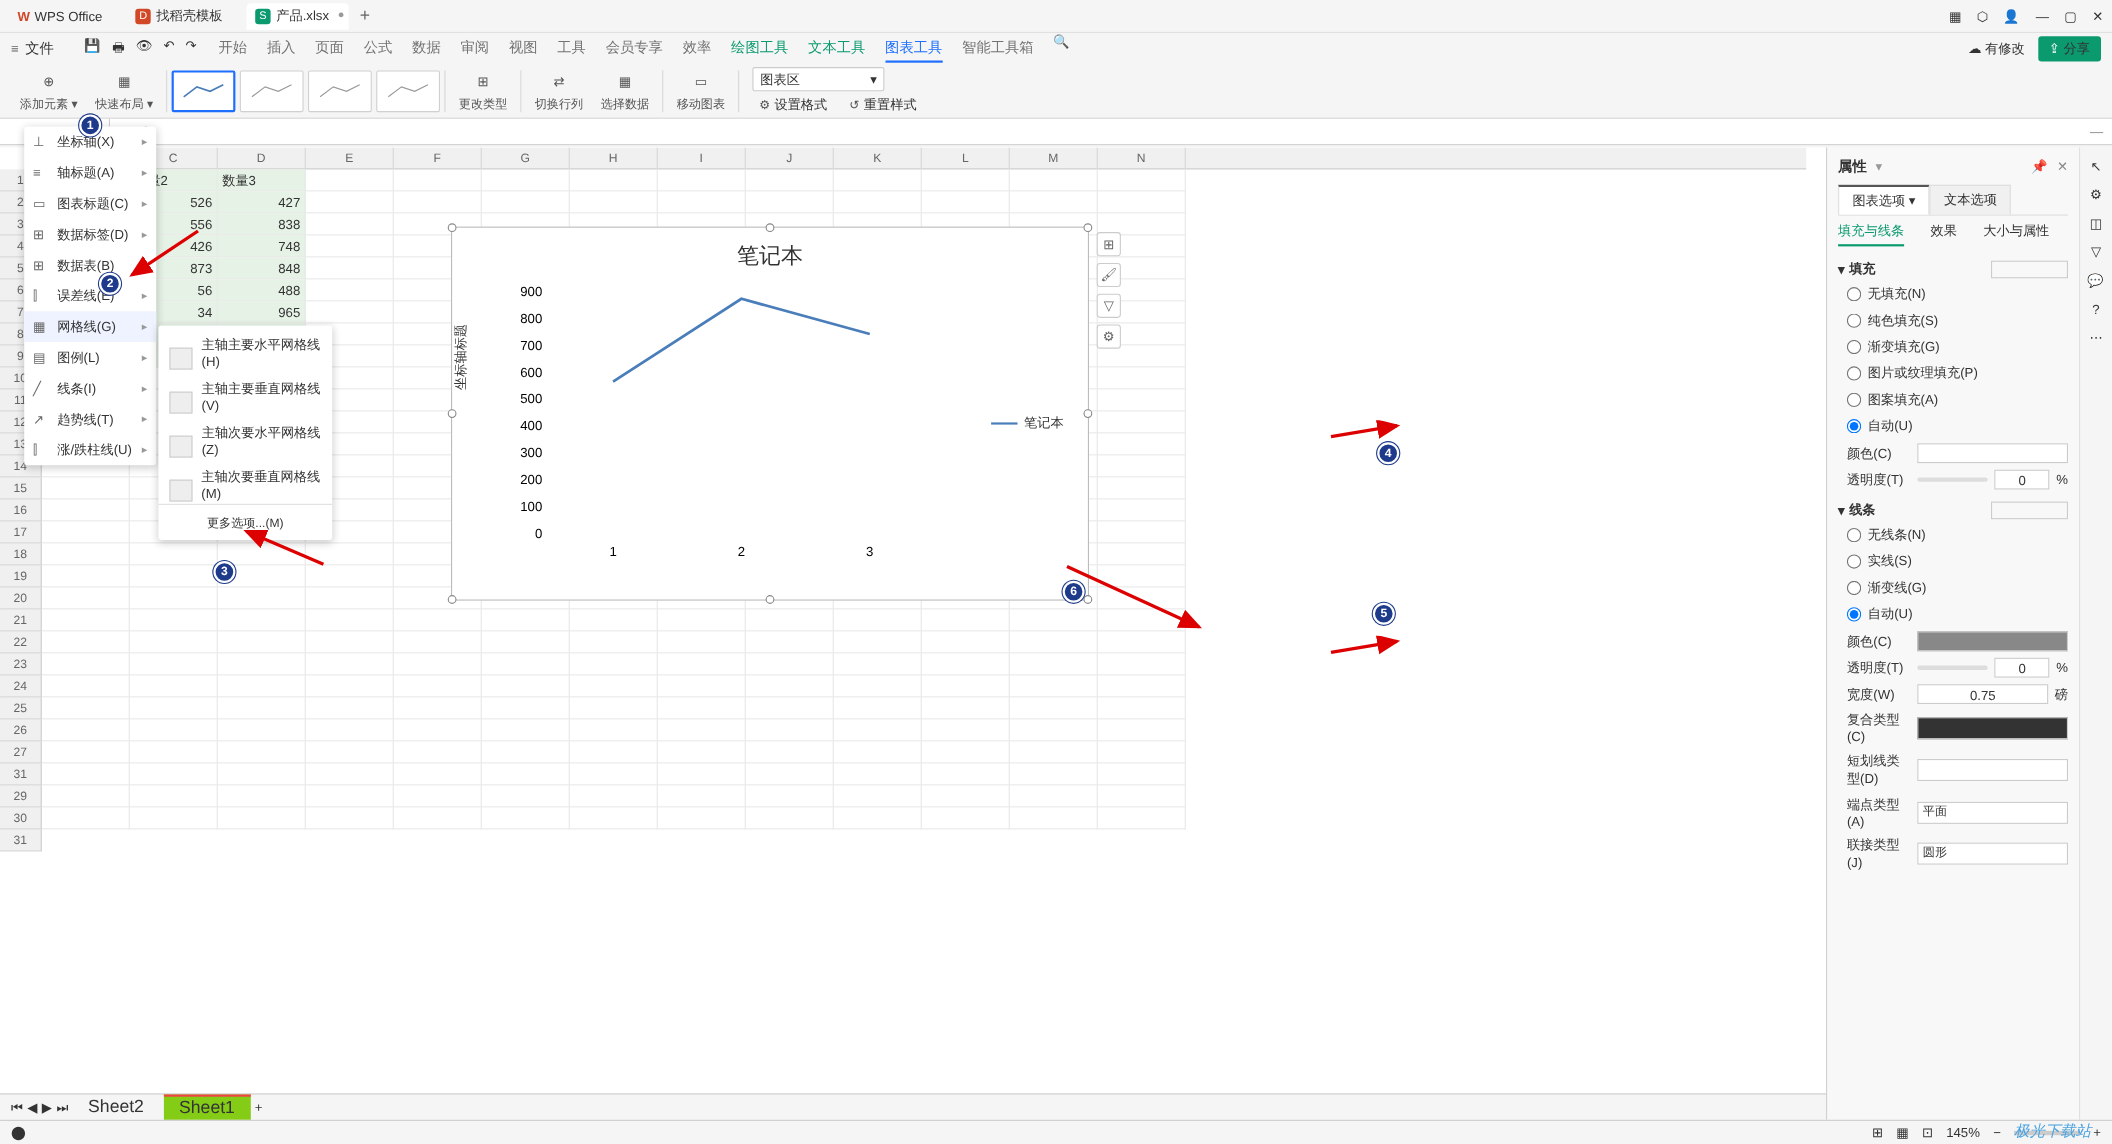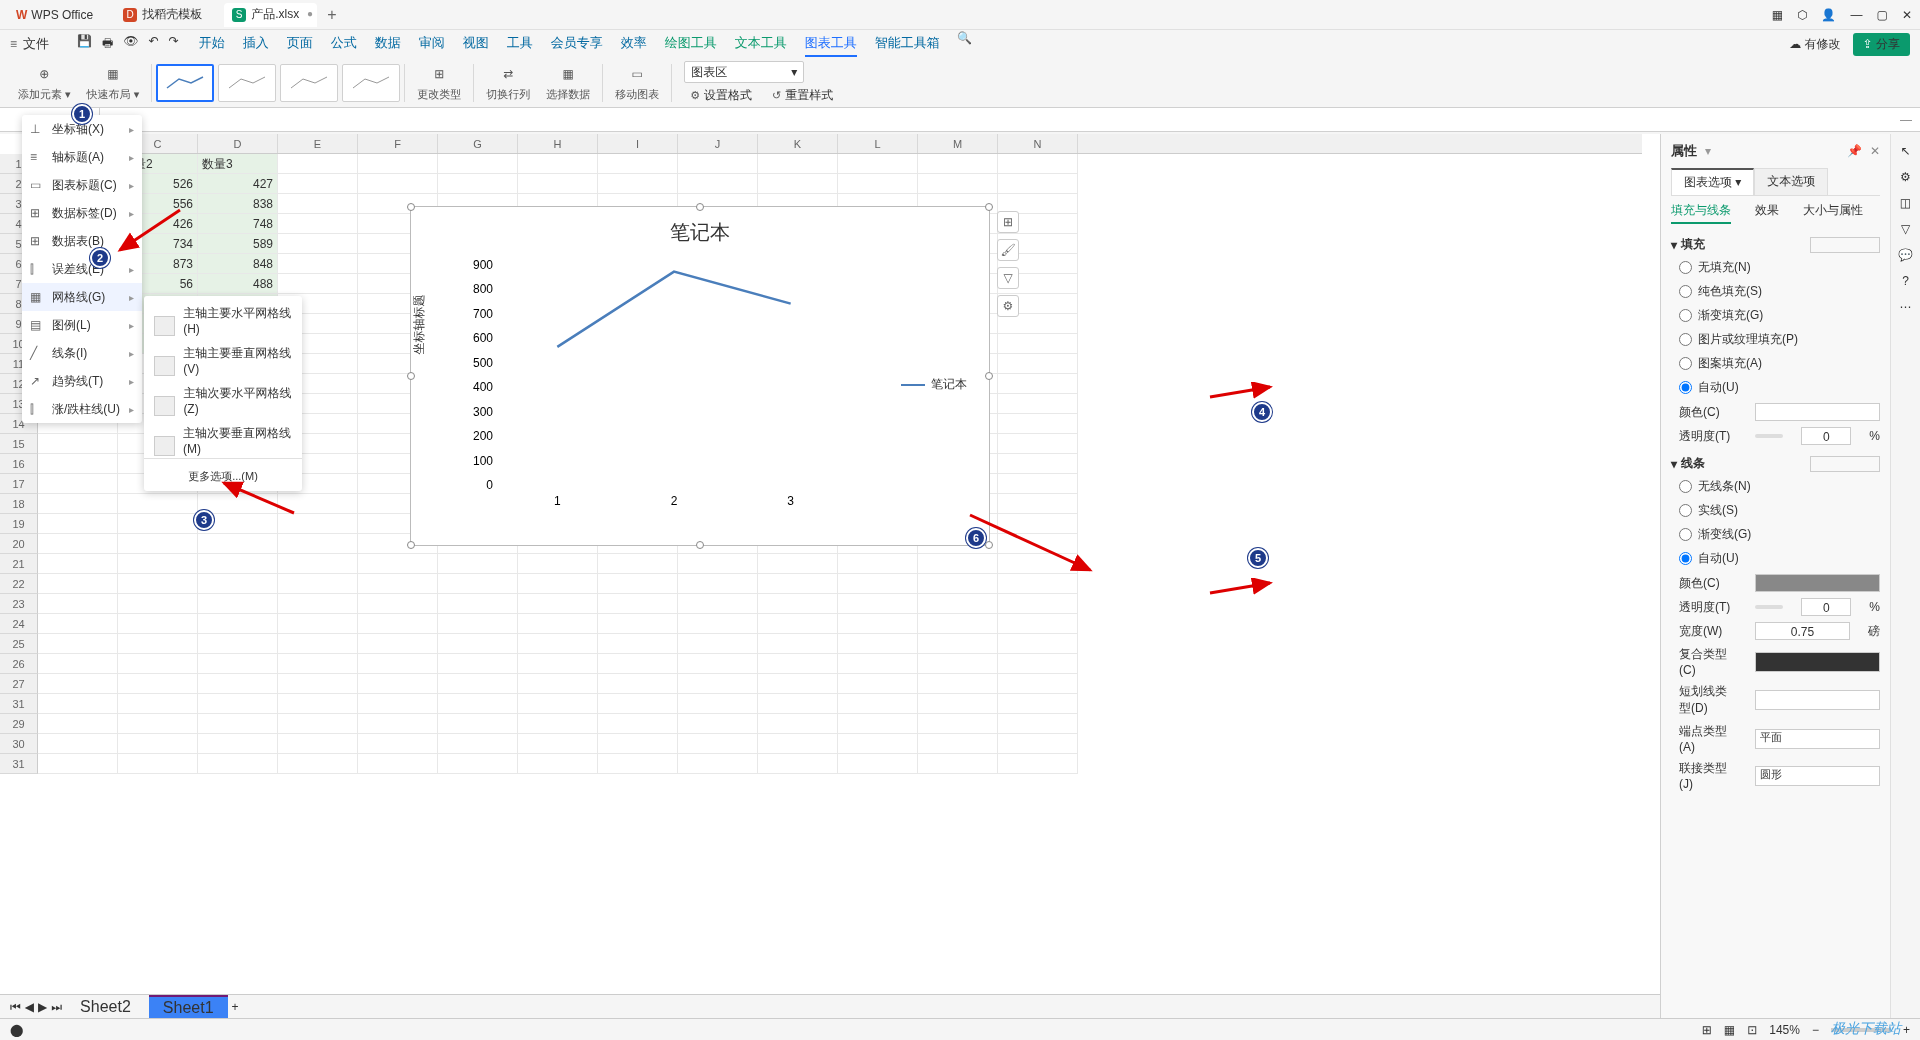--- a/index.html
+++ b/index.html
@@ -18,21 +18,21 @@
 .newtab{font-size:16px;color:#666;padding:0 6px;cursor:pointer}
 .winbtns{margin-left:auto;display:flex;gap:14px;color:#666}
 .winbtns span{cursor:pointer}
 
 
 .menurow{height:28px;display:flex;align-items:center;padding:0 10px;background:#f5f5f5}
 .burger{margin-right:6px;color:#666}
 .filemenu{margin-right:28px;font-size:13px}
 .qicons{display:flex;gap:10px;color:#666;margin-right:20px}
 .tabs{display:flex;gap:18px}
-.mtab{font-size:13px;color:#0369a1;cursor:pointer;padding:3px 0}
+.mtab{font-size:13px;color:#737373;cursor:pointer;padding:3px 0}
 .mtab.green{color:#0b9a6d}
 .mtab.blue{color:#1e6fff;border-bottom:2px solid #1e6fff;font-weight:500}
 .rightmenu{margin-left:auto;display:flex;gap:12px;align-items:center}
 .sharebtn{background:#0b9a6d;color:#fff;padding:3px 10px;border-radius:3px}
 
 
 .ribbon{height:50px;background:#f5f5f5;border-bottom:1px solid #d0d0d0;display:flex;align-items:center;padding:0 10px}
 .rgroup{display:flex;flex-direction:column;align-items:center;gap:2px;padding:0 8px;height:44px;justify-content:center}
 .rgroup.wlabel .ricon{height:22px;display:flex;align-items:center;color:#555}
 .rgroup .rlabel{font-size:11px;color:#555}
@@ -96,35 +96,35 @@
 .panelhead b{font-size:13px}
 .tabsrow{display:flex;border-bottom:1px solid #ddd;margin-bottom:6px}
 .ptab{padding:4px 12px;font-size:12px;border:1px solid #ddd;border-bottom:none;background:#f0f0f0}
 .ptab.act{background:#fff;border-top:2px solid #555}
 .subtabs{display:flex;gap:24px;margin-bottom:12px;font-size:12px}
 .subtab.act{color:#0b9a6d;border-bottom:2px solid #0b9a6d;padding-bottom:3px}
 .sect{margin-bottom:10px}
 .secthead{font-size:12px;font-weight:bold;margin-bottom:6px;display:flex;align-items:center;gap:4px}
 .radio{display:flex;align-items:center;gap:6px;font-size:11px;margin-bottom:7px;padding-left:8px}
 .radio input{margin:0}
-.proprow{display:flex;align-items:center;gap:18px;font-size:11px;margin-bottom:6px;padding-left:8px}
+.proprow{display:flex;align-items:center;gap:6px;font-size:11px;margin-bottom:6px;padding-left:8px}
 .proprow .lbl{width:58px}
 .proprow .swatch{flex:1;height:18px;border:1px solid #ccc;background:#fff}
 .proprow .slider{flex:1;height:4px;background:#ddd;border-radius:2px;position:relative}
 .proprow .val{width:50px;height:18px;border:1px solid #ccc;background:#fff;text-align:center;line-height:18px}
 .proprow select,.proprow .selbox{flex:1;height:20px;border:1px solid #ccc;background:#fff;font-size:11px;padding:0 4px}
 
 
 .anno{position:absolute;width:20px;height:20px;border-radius:50%;background:#1e3a8a;color:#fff;font-weight:bold;display:flex;align-items:center;justify-content:center;font-size:11px;z-index:100;border:2px solid #fff;box-shadow:0 0 0 1px #1e3a8a}
 .redarrow{position:absolute;z-index:99}
 
 
 .sheettabs{position:absolute;bottom:22px;left:0;right:260px;height:24px;background:#f5f5f5;border-top:1px solid #ccc;display:flex;align-items:center;padding:0 10px;gap:4px}
 .stab{padding:2px 14px;font-size:16px}
-.stab.act{background:#3b82f6;border-top:2px solid #701a75}
+.stab.act{background:#84cc16;border-top:2px solid #ef4444}
 .statusbar{position:absolute;bottom:0;left:0;right:0;height:22px;background:#f5f5f5;border-top:1px solid #ccc;display:flex;align-items:center;padding:0 10px;font-size:11px}
 .statusbar .right{margin-left:auto;display:flex;gap:12px;align-items:center}
 .watermark{position:absolute;right:19px;bottom:2px;color:#4aa3e0;font-size:14px;font-style:italic}
 </style>
 </head>
 <body>
 
 <div class="titlebar">
   <div class="tab wps">
       <span class="icon">W</span>
@@ -360,35 +360,20 @@
           <div class="cell"></div>
           <div class="cell"></div>
           <div class="cell"></div>
           <div class="cell"></div>
           <div class="cell"></div>
           <div class="cell"></div>
           <div class="cell"></div>
           <div class="cell"></div>
         </div>
         <div class="cellrow">
-          <div class="cell seldata">873</div>
-          <div class="cell seldata">734</div>
-          <div class="cell seldata">589</div>
-          <div class="cell"></div>
-          <div class="cell"></div>
-          <div class="cell"></div>
-          <div class="cell"></div>
-          <div class="cell"></div>
-          <div class="cell"></div>
-          <div class="cell"></div>
-          <div class="cell"></div>
-          <div class="cell"></div>
-          <div class="cell"></div>
-        </div>
-        <div class="cellrow">
           <div class="cell seldata">526</div>
           <div class="cell seldata">873</div>
           <div class="cell seldata">848</div>
           <div class="cell"></div>
           <div class="cell"></div>
           <div class="cell"></div>
           <div class="cell"></div>
           <div class="cell"></div>
           <div class="cell"></div>
           <div class="cell"></div>

